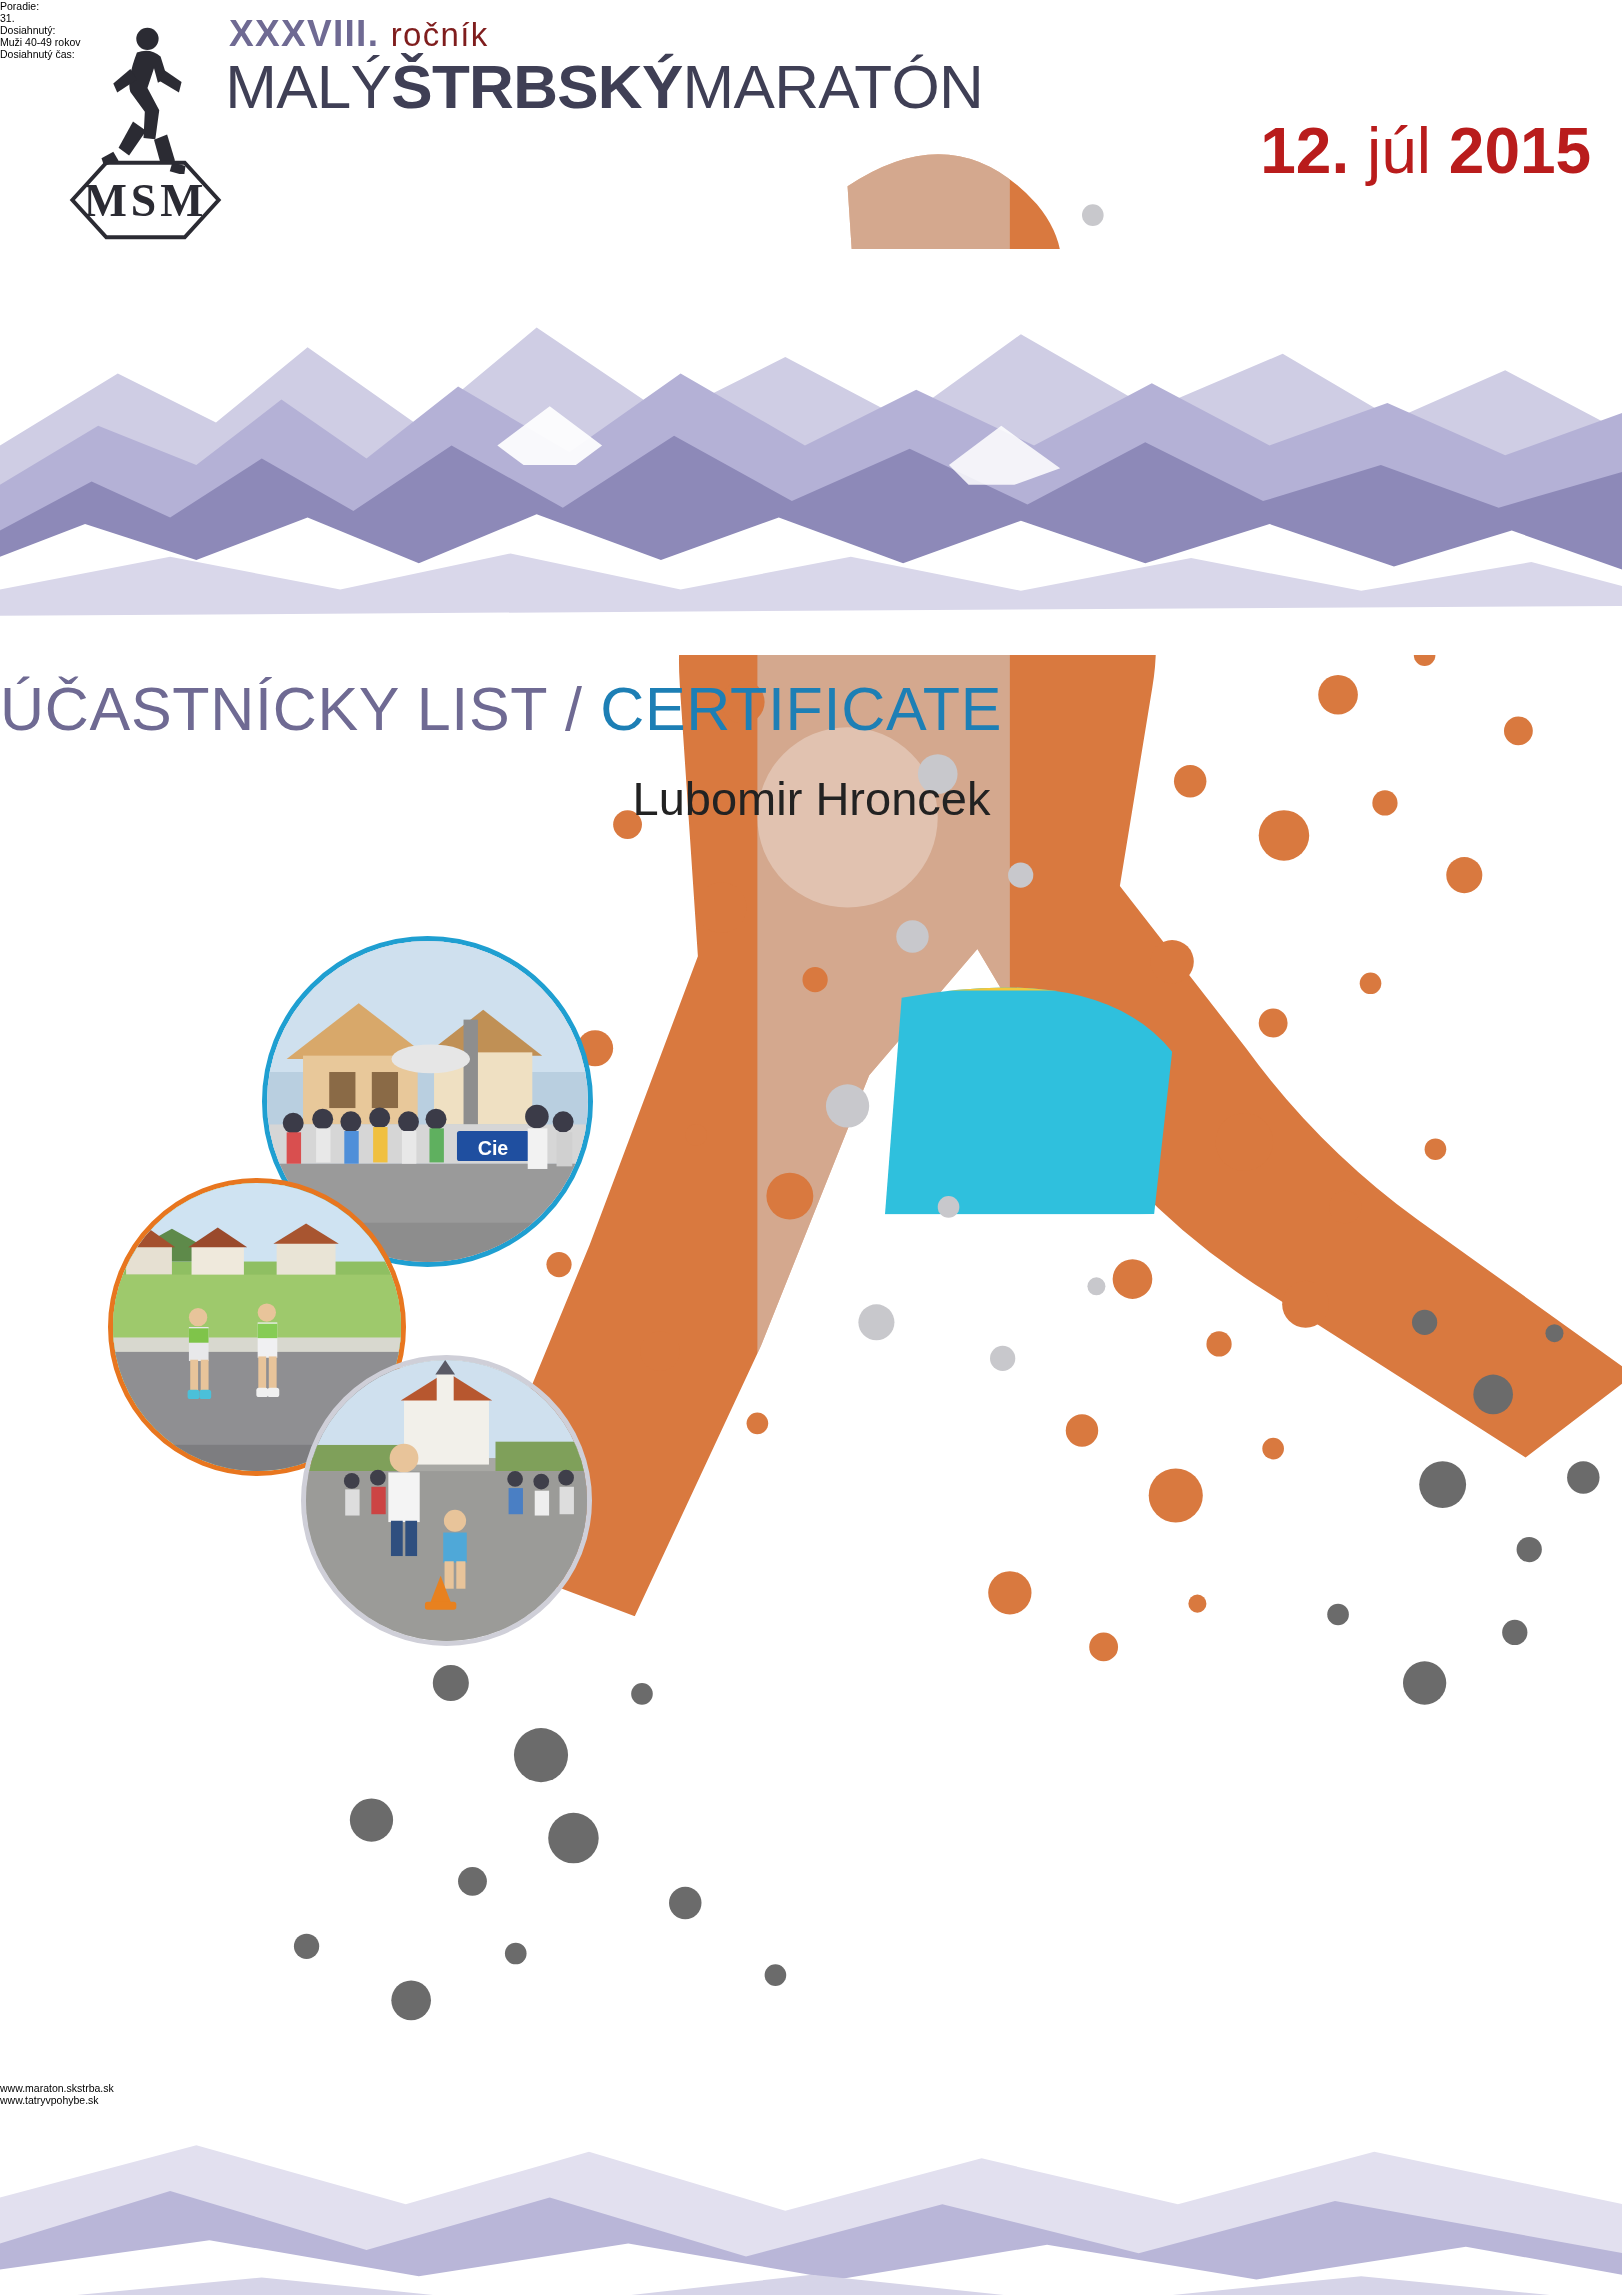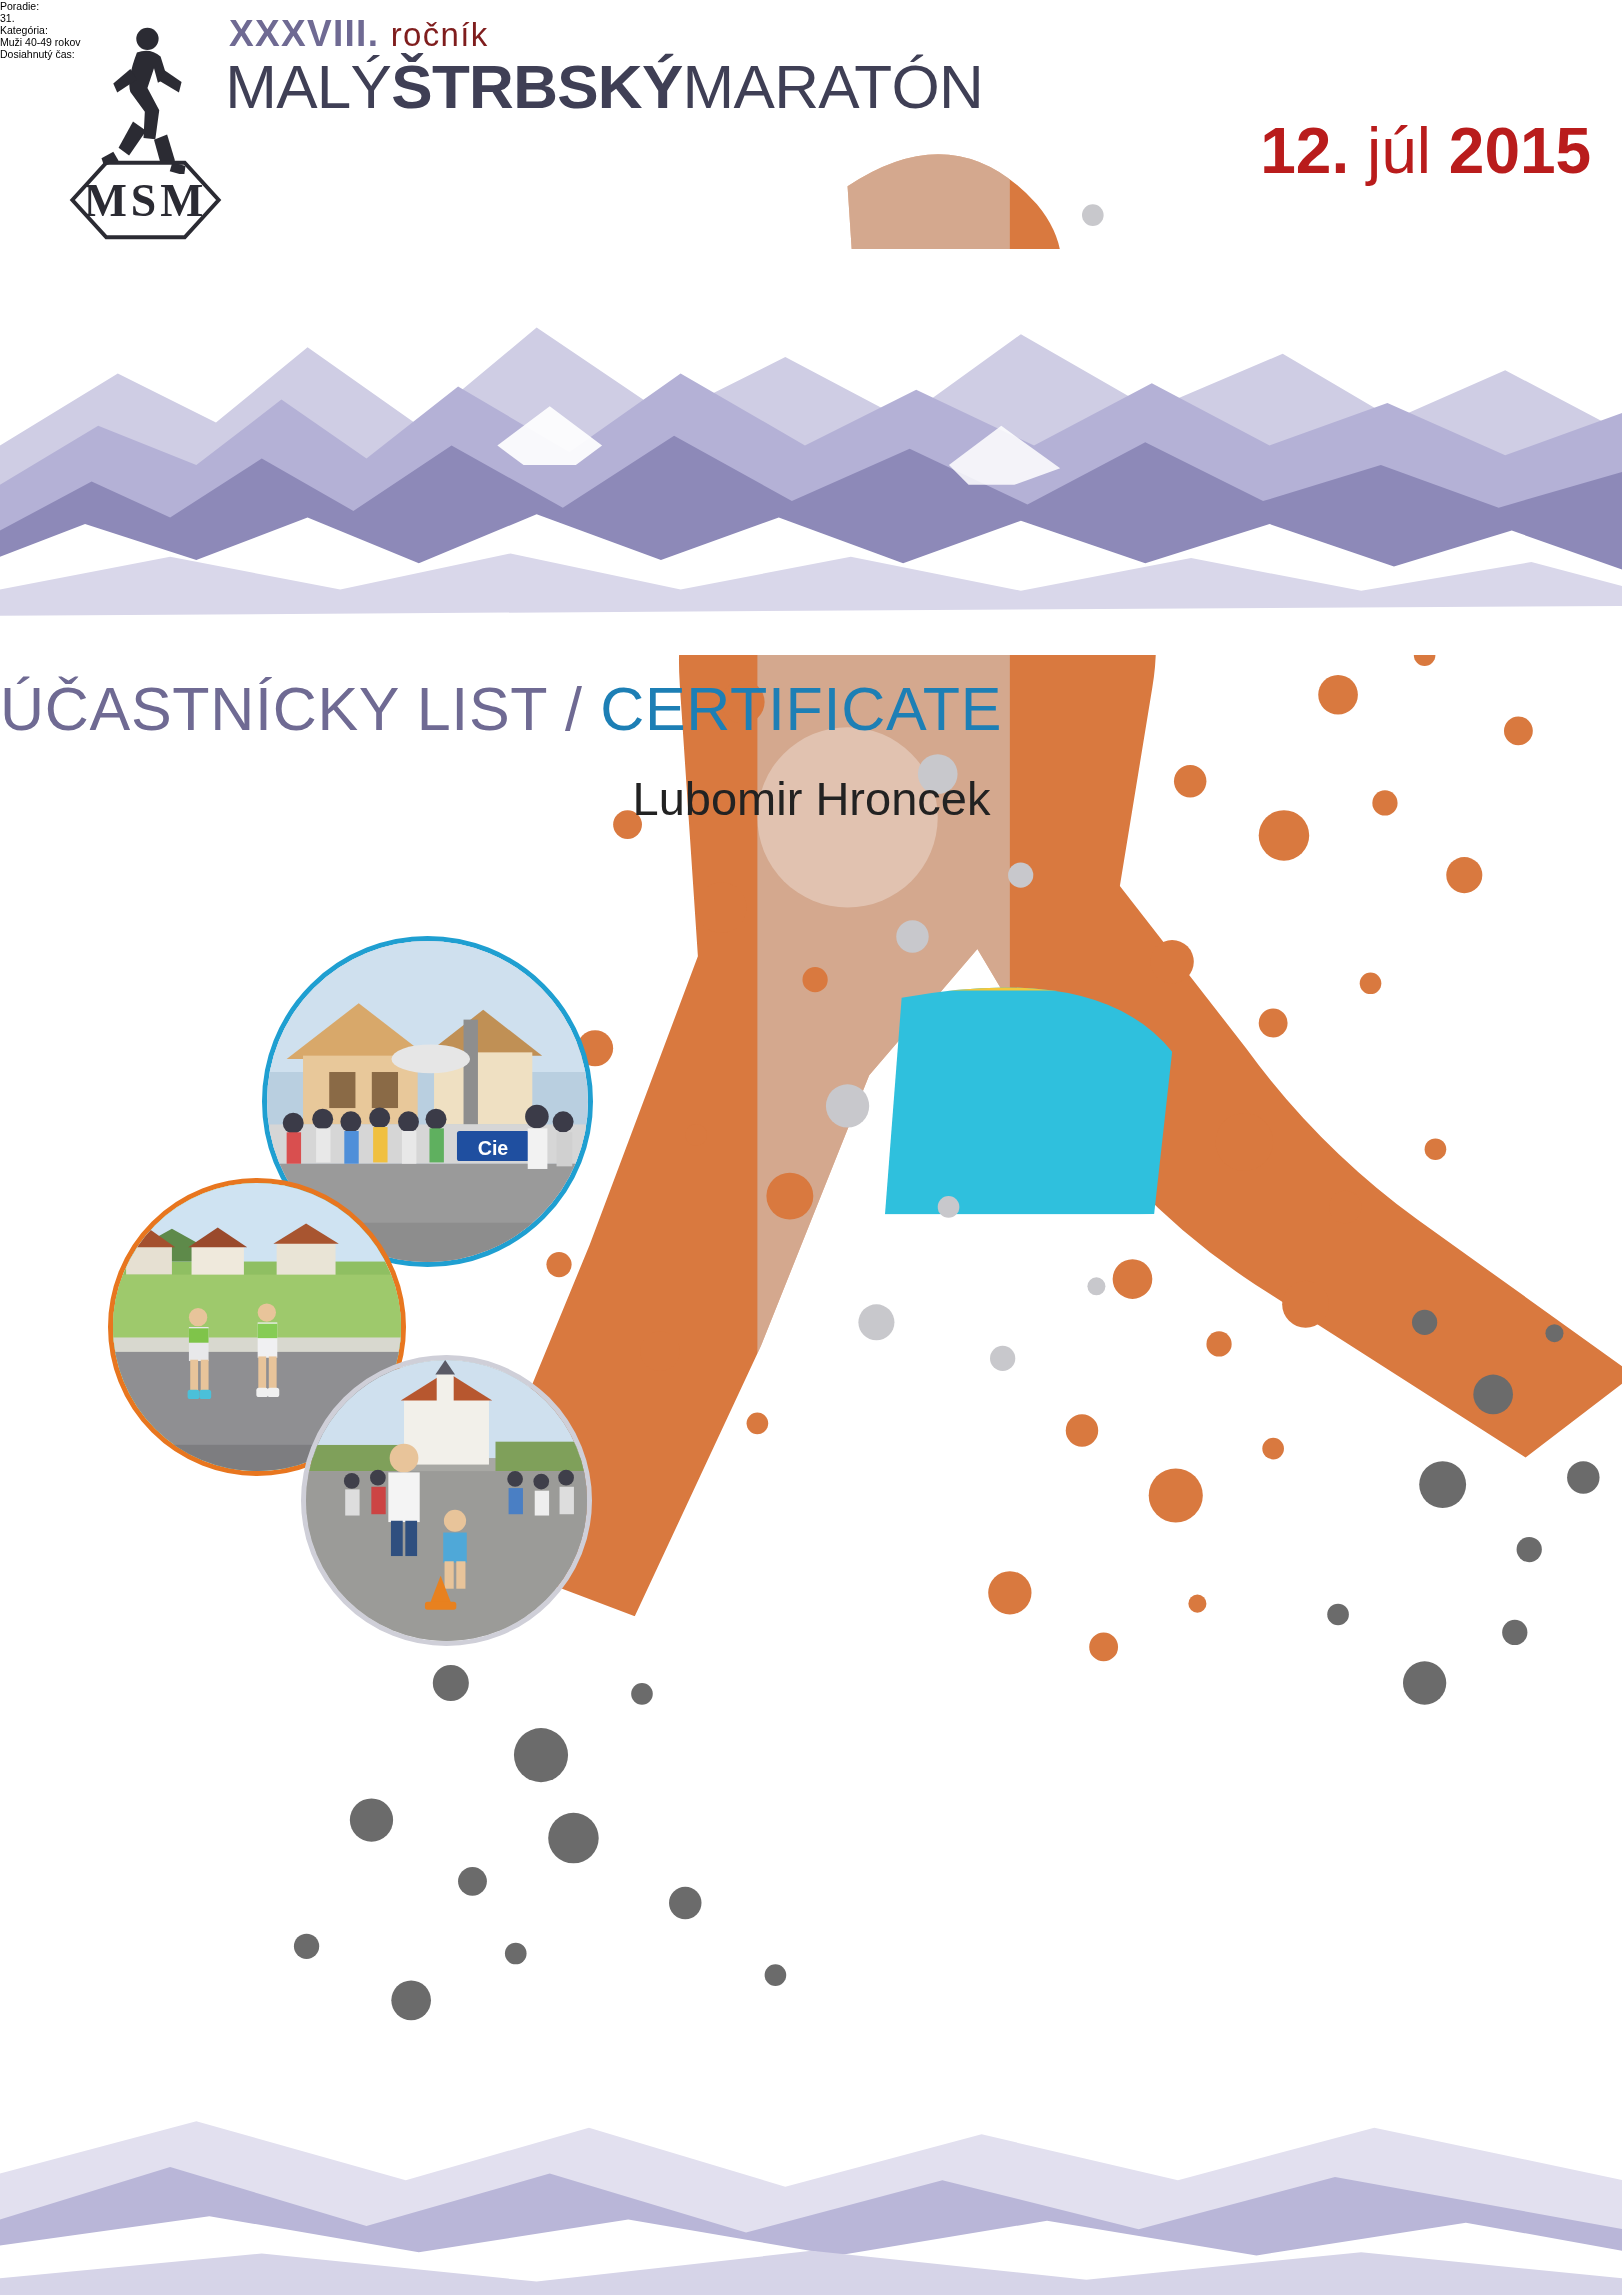--- a/index.html
+++ b/index.html
@@ -402,21 +402,21 @@
           <rect x="282" y="176" width="24" height="70" fill="#e8c49a"></rect>
         </g>
       </svg>
     </div>
   </div>
 
   
   <div class="results">
     <div class="res-label">Poradie:</div>
     <div class="res-value">31.</div>
-    <div class="res-label">Kategória:</div>
+    <div class="res-label">Dosiahnutý:</div>
     <div class="res-value">Muži 40-49 rokov</div>
     <div class="res-label">Dosiahnutý čas:</div>
   </div>
 
   
   <svg class="runner-art" viewBox="0 0 900 1120">
     <defs>
       <clipPath id="bodyClip">
         <path d="M470 70 q60 -40 105 10 q30 36 -6 78 l-20 60 60 40 q40 30 30 90 l-18 110 70 90 q40 55 95 95 l120 86 -60 46 -150 -96 q-70 -46 -110 -112 l-44 -74 -60 70 -60 150 -70 150 -95 -36 70 -170 60 -160 -10 -150 q-6 -90 60 -140 l40 -30z"></path>
       </clipPath>
@@ -525,20 +525,24 @@
         <circle cx="506" cy="486" r="9"></circle>
       <circle cx="470" cy="580" r="12"></circle>
         <circle cx="526" cy="636" r="6"></circle>
         <circle cx="486" cy="700" r="10"></circle>
       <circle cx="556" cy="720" r="7"></circle>
         <circle cx="608" cy="680" r="5"></circle>
     </g>
   </svg>
 
   
+  <div class="weblinks">
+    <div class="web1">www.maraton.skstrba.sk</div>
+    <div class="web2">www.tatryvpohybe.sk</div>
+  </div>
 
   
   <svg class="footer-mountains" viewBox="0 0 2480 400" preserveAspectRatio="none">
     <polygon fill="#e2e0ef" points="0,140 300,60 620,150 900,70 1200,160 1500,80 1800,150 2100,70 2480,150 2480,400 0,400"></polygon>
     <polygon fill="#b9b6d8" points="0,210 260,130 560,220 840,140 1140,230 1440,150 1740,225 2040,145 2480,225 2480,400 0,400"></polygon>
     <polygon fill="#ffffff" points="0,250 320,205 640,260 960,210 1280,265 1600,212 1920,265 2240,215 2480,258 2480,400 0,400"></polygon>
     <polygon fill="#d6d4e8" points="0,300 400,262 820,305 1240,258 1660,302 2080,260 2480,300 2480,400 0,400"></polygon>
     <polygon fill="#ffffff" points="0,340 2480,330 2480,400 0,400"></polygon>
   </svg>
 

